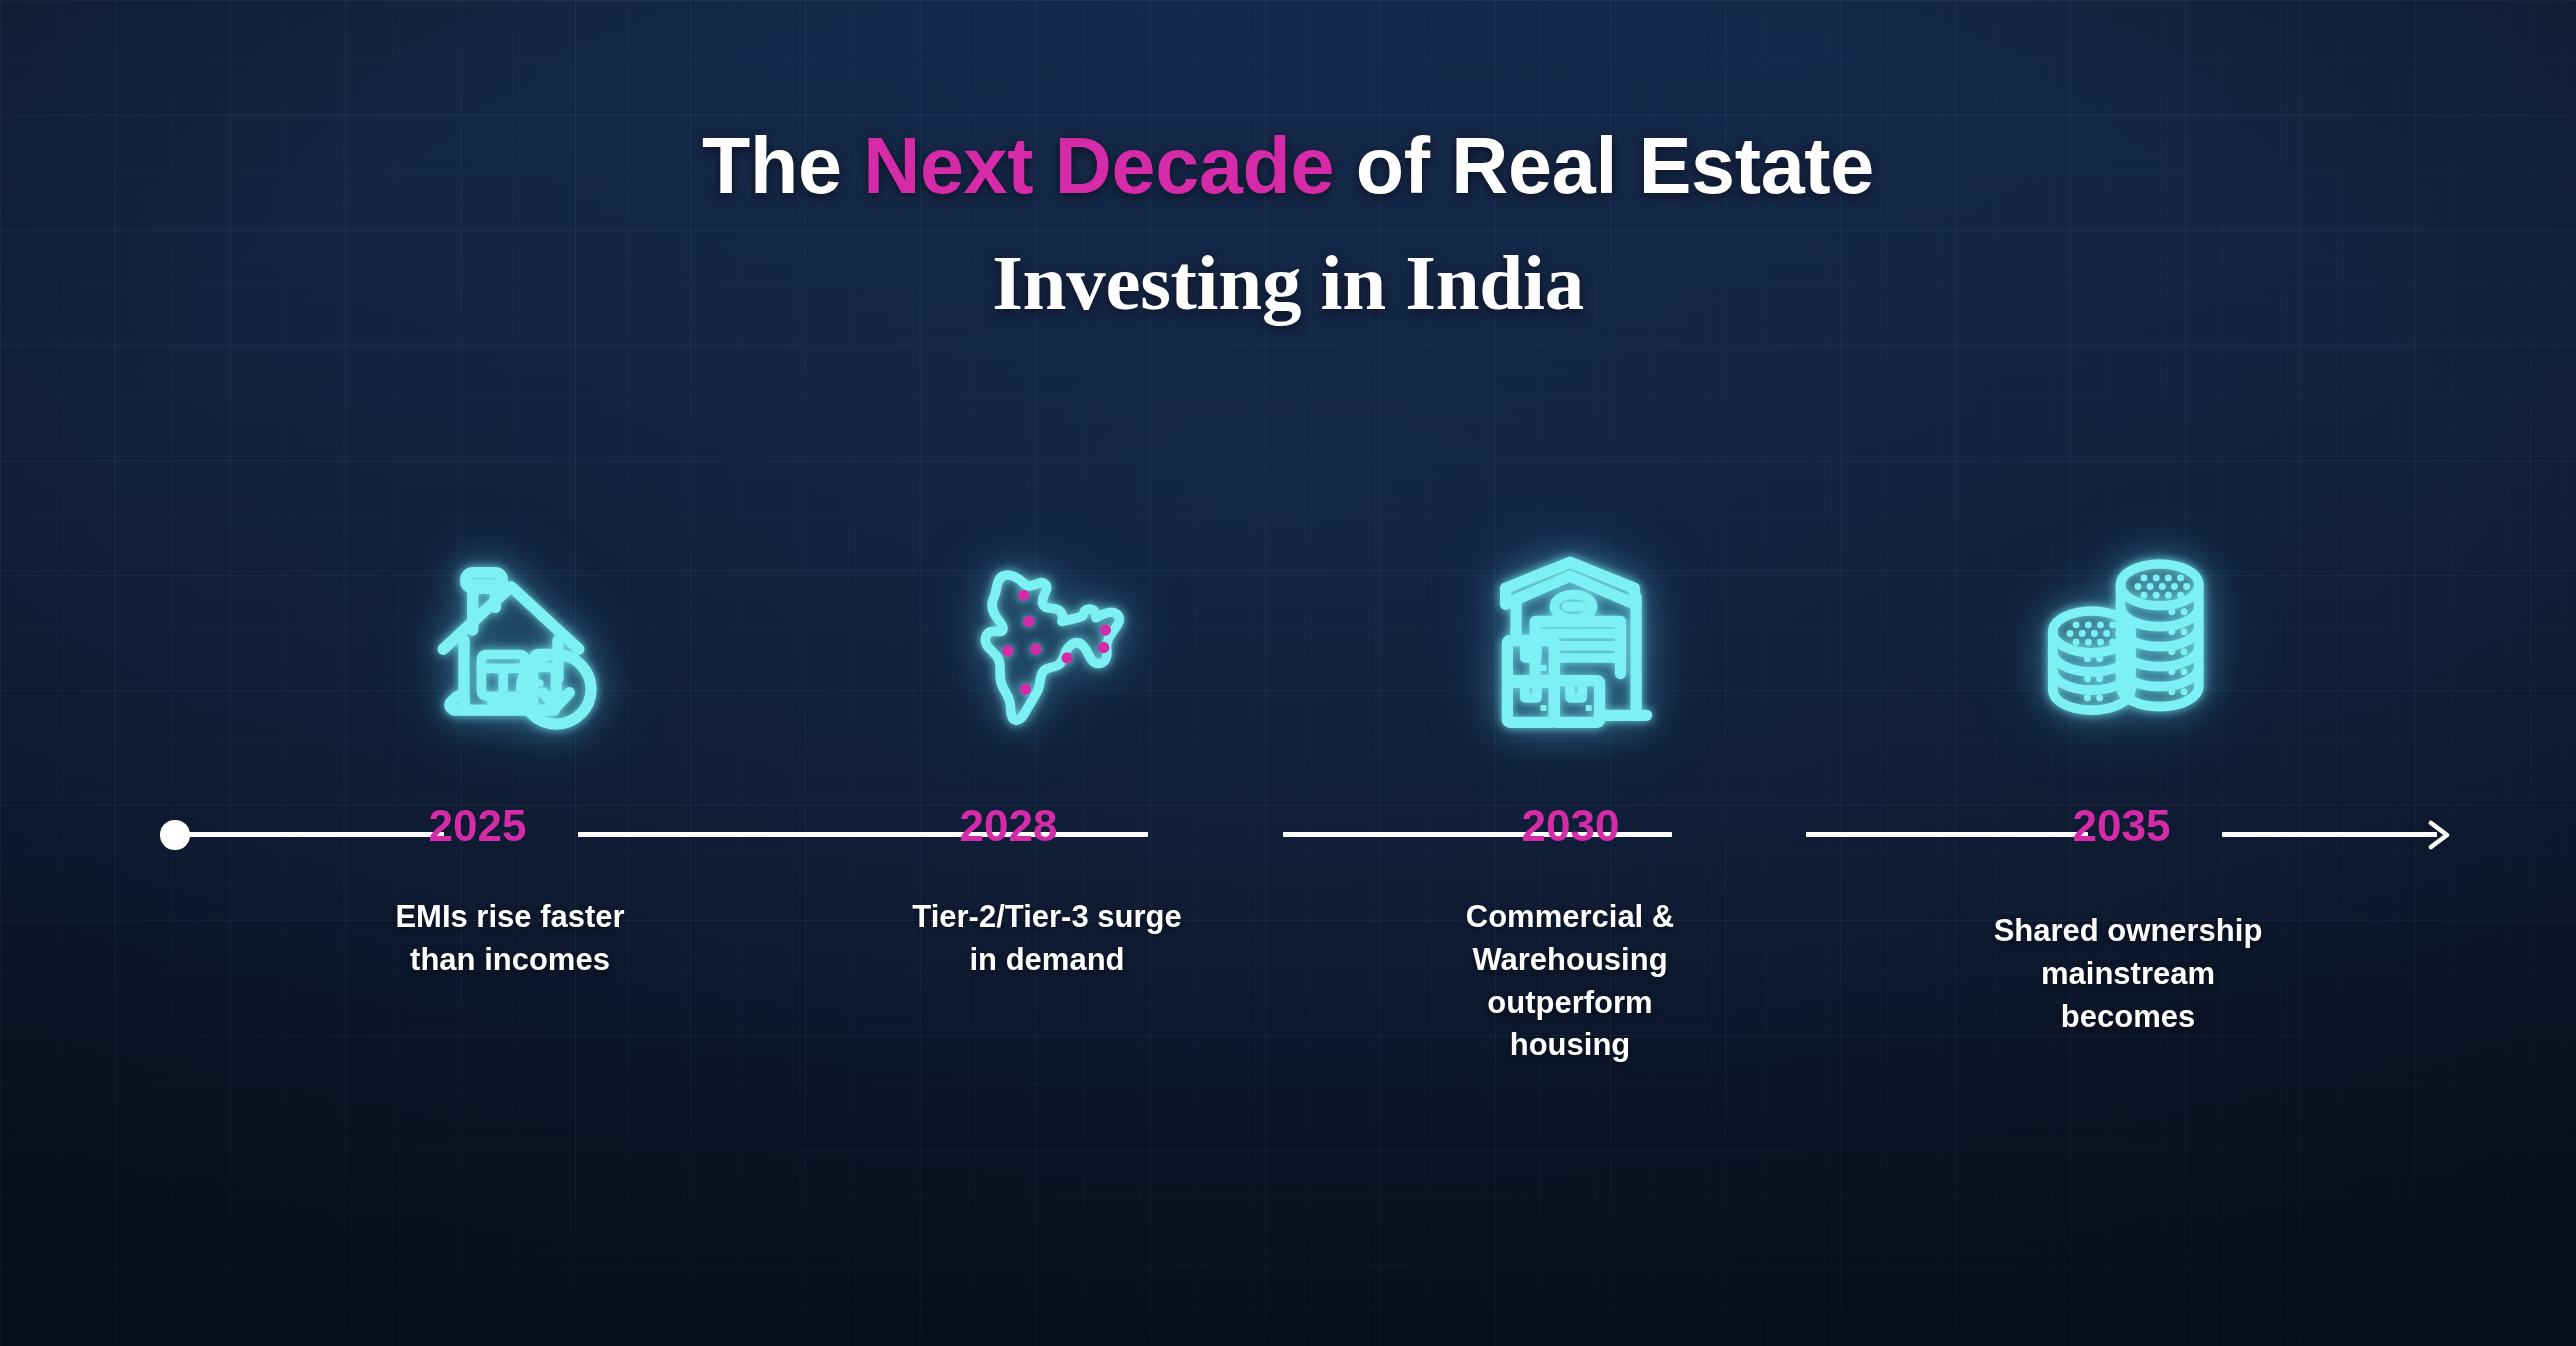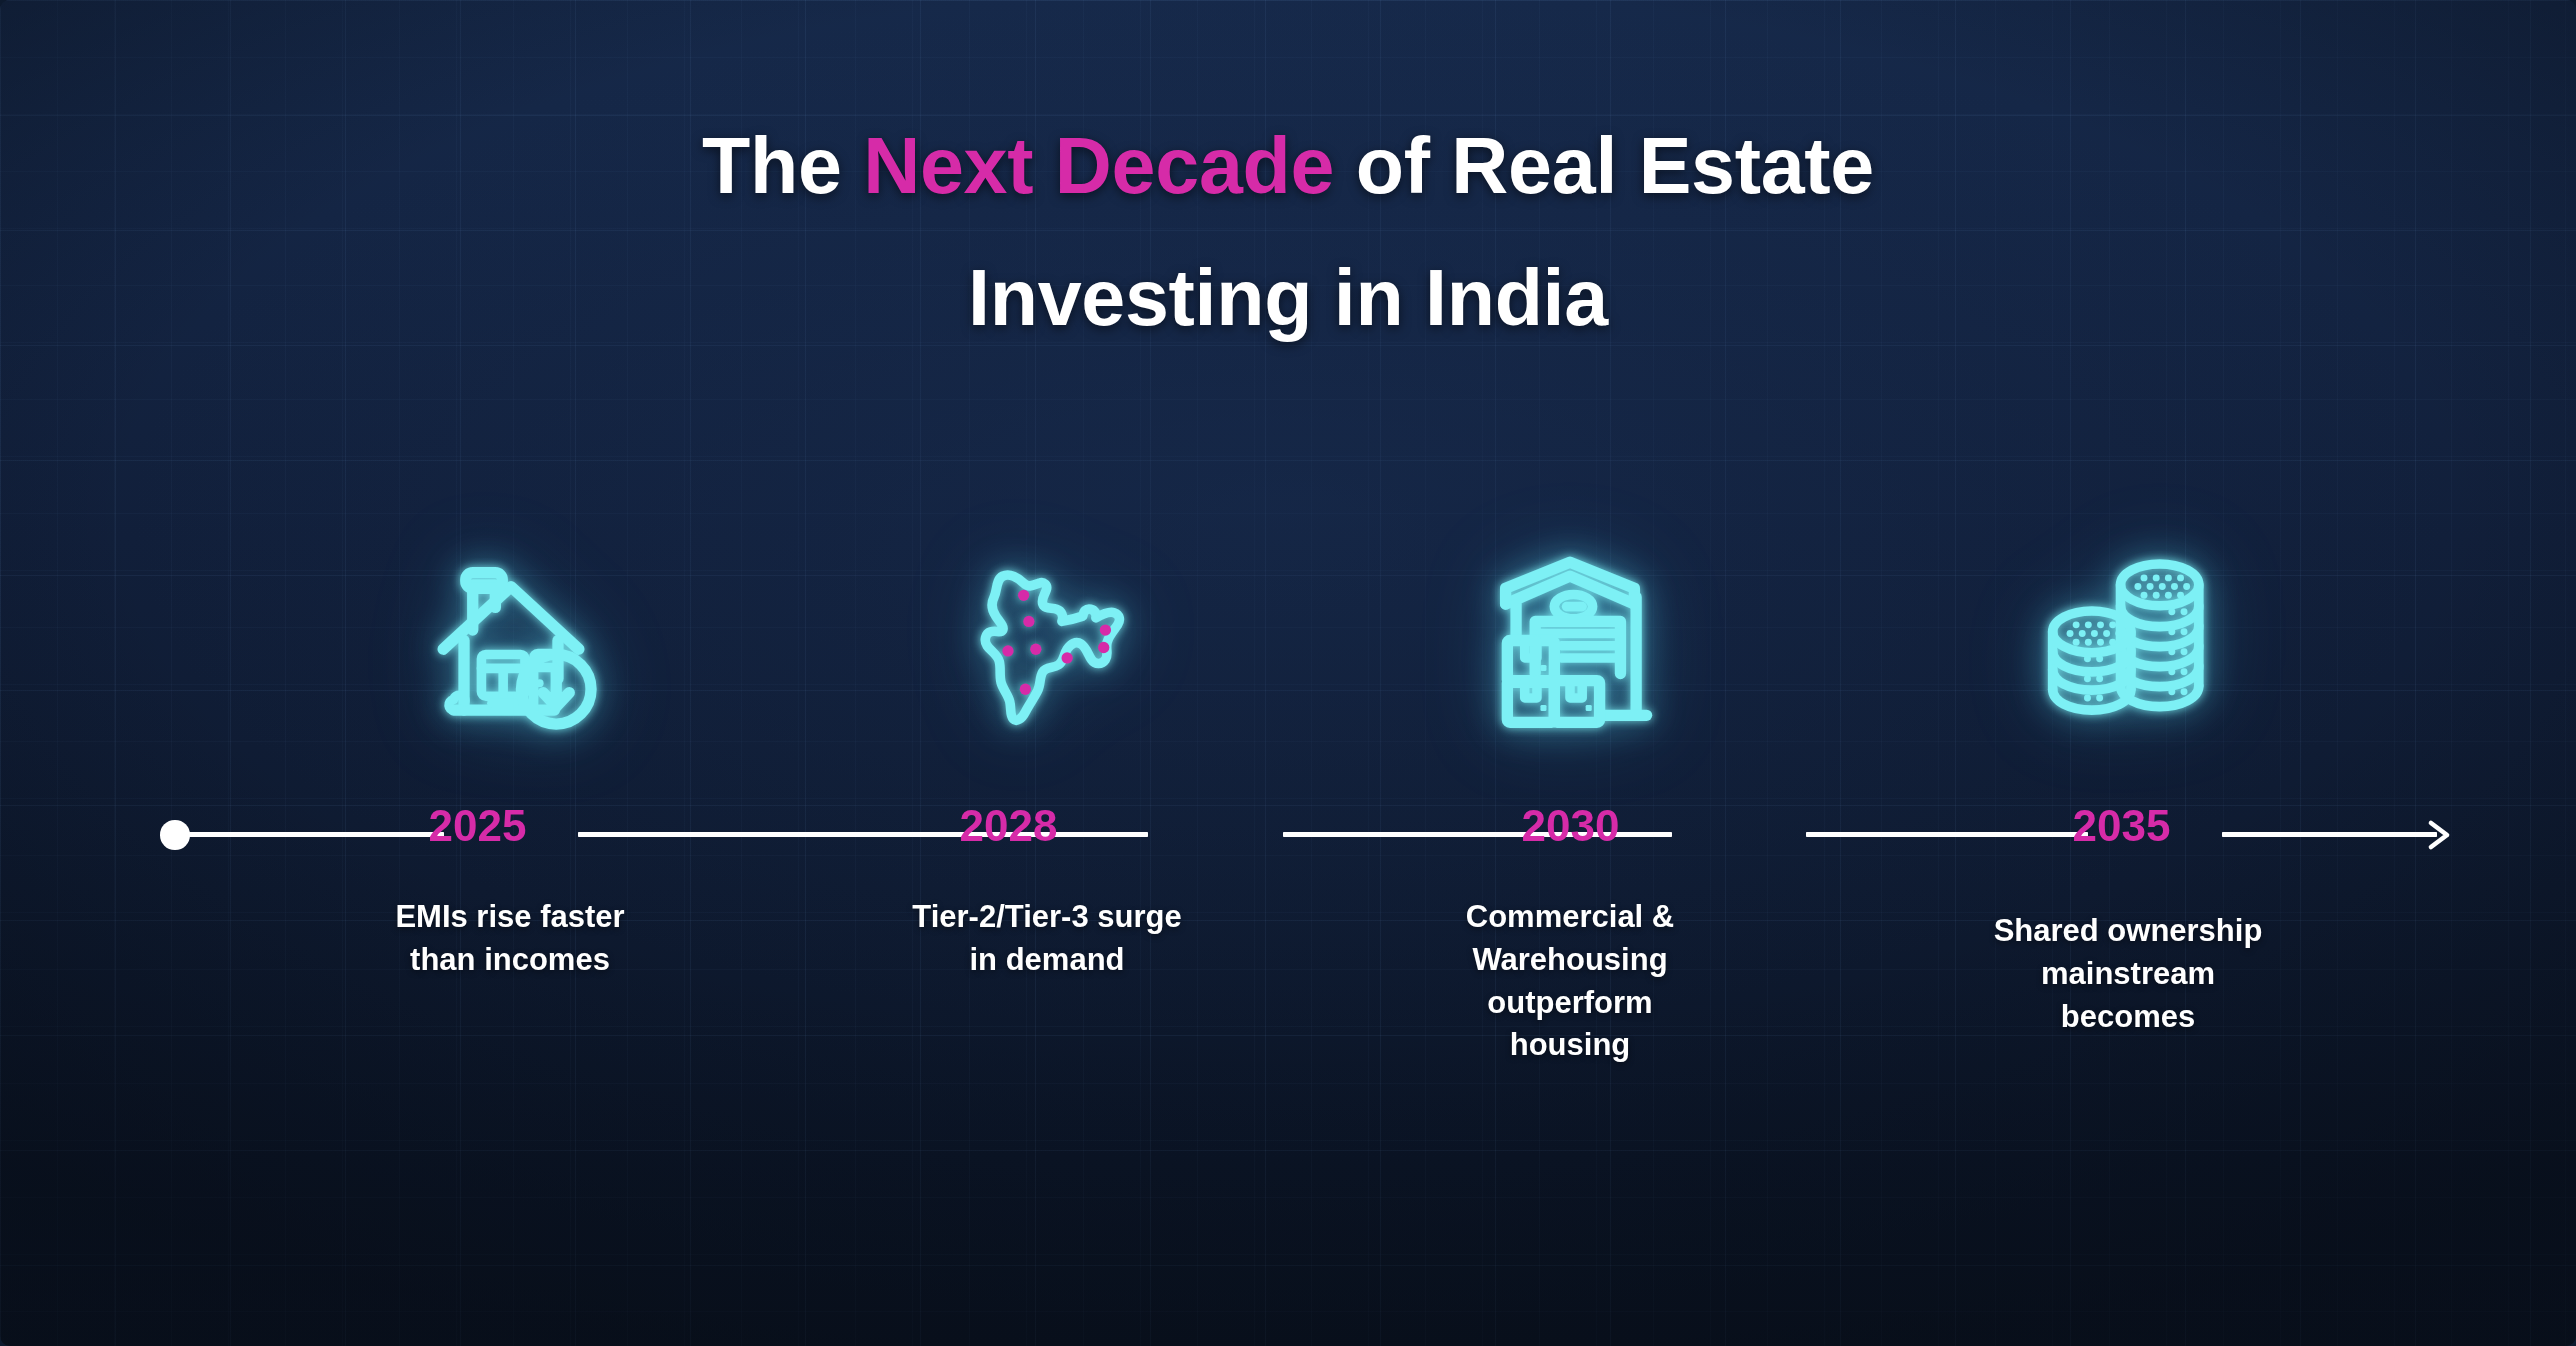--- a/index.html
+++ b/index.html
@@ -18,21 +18,20 @@
     height: 1346px;
     overflow: hidden;
     background:
       linear-gradient(180deg,
         #16294a 0%,
         #142544 16%,
         #111f3a 40%,
         #0e1a30 66%,
         #0b1527 86%,
         #0a1322 100%);
-    border-radius: 10px;
   }
 
   
   .grid-overlay {
     position: absolute;
     inset: 0;
     background-image:
       repeating-linear-gradient(to right,
         rgba(120,170,230,0.075) 0px,
         rgba(120,170,230,0.075) 1.3px,
@@ -78,21 +77,21 @@
     line-height: 1.0;
   }
   .title-line {
     font-size: 79px;
     font-weight: 700;
     letter-spacing: -0.3px;
     color: #ffffff;
     text-shadow: 0 3.4px 10.7px rgba(0,0,0,0.55);
     white-space: nowrap;
   }
-  .title-line.second { margin-top: 53px; }
+  .title-line.second { margin-top: 38px; font-family: Liberation Serif, serif; }
   .title-accent { color: #d62ba8; }
 
   
   .timeline {
     position: absolute;
     top: 835px;
     left: 0;
     width: 100%;
     height: 0;
   }

